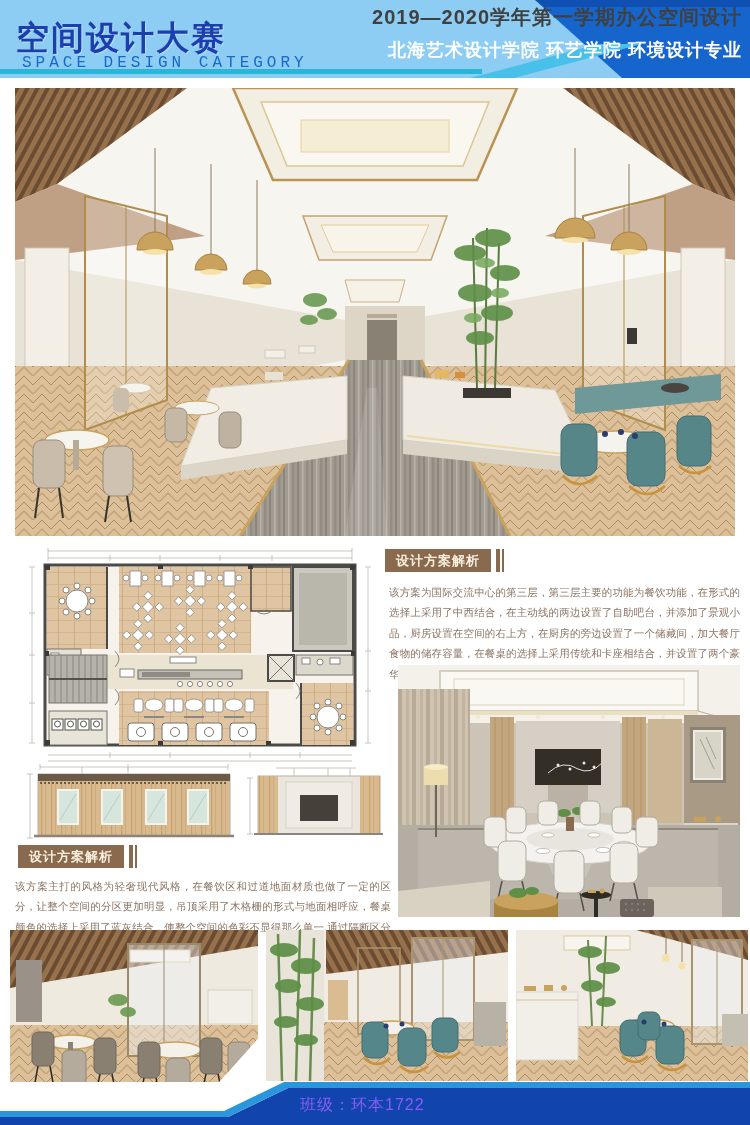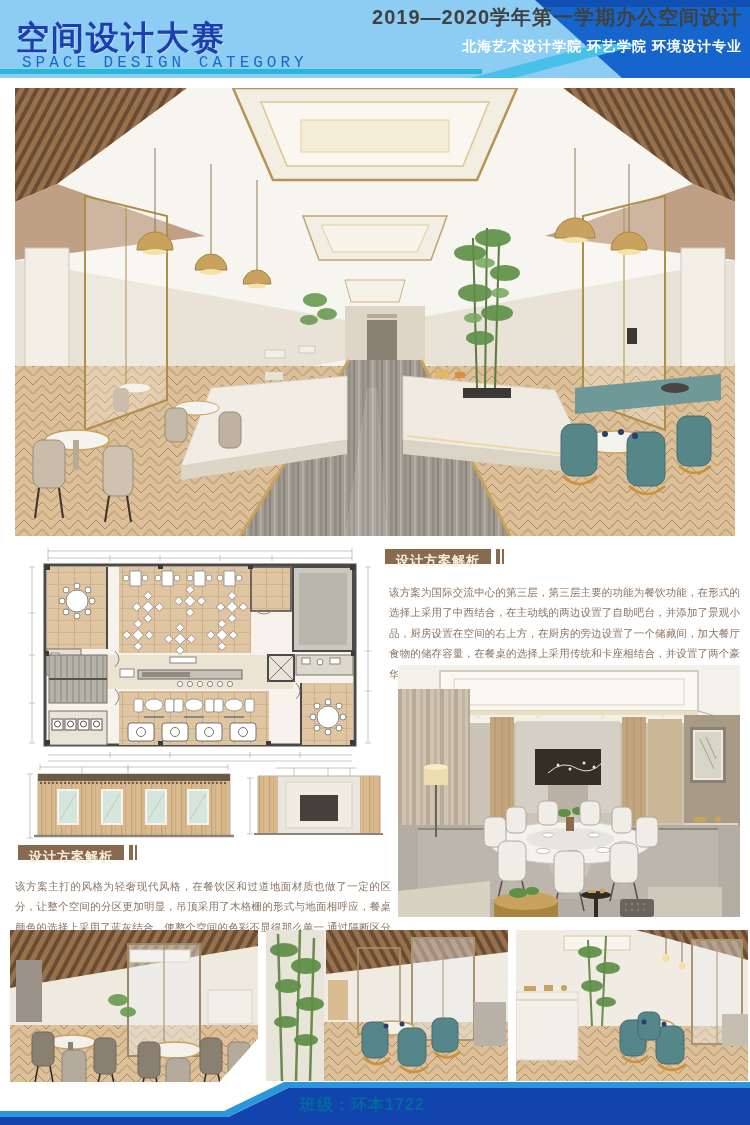--- a/index.html
+++ b/index.html
@@ -7,33 +7,33 @@
         font-family:"Liberation Sans","DejaVu Sans",sans-serif;margin:0 auto;}
   .abs{position:absolute;}
   svg{display:block;}
 
   
   .hdr-title{left:16px;top:16px;font-size:33px;font-weight:bold;color:var(--title_blue);
              letter-spacing:2px;text-shadow:1px 1px 0 rgba(255,255,255,.35);}
   .hdr-sub{left:22px;top:54px;font-size:16px;color:var(--subtitle_blue);letter-spacing:4px;
            font-family:Liberation Mono, monospace;}
   .hdr-term{right:8px;top:4px;font-size:20px;font-weight:bold;color:#404040;letter-spacing:1px;margin-left:28px;}
-  .hdr-school{right:8px;top:38px;font-size:14px;font-weight:bold;color:#ffffff;letter-spacing:1px;margin-left:34px;}
+  .hdr-school{right:8px;top:38px;font-size:18px;font-weight:bold;color:#ffffff;letter-spacing:1px;margin-left:34px;}
 
   
-  .label-wrap{display:flex;align-items:stretch;height:15px;}
+  .label-wrap{display:flex;align-items:stretch;height:23px;}
   .label-box{background:var(--label_brown);color:var(--label_text);font-size:13px;font-weight:bold;
              padding:3px 11px 0 11px;letter-spacing:1px;}
   .label-bar1{width:4px;background:var(--label_brown);margin-left:5px;}
   .label-bar2{width:2px;background:var(--label_brown);margin-left:2px;}
 
   .para{font-size:10.5px;line-height:1.95;color:var(--body_text);text-align:justify;}
 
   
-  .ft-class{left:300px;top:1095px;font-size:16px;font-weight:bold;color:#0369a1;letter-spacing:1px;}
+  .ft-class{left:300px;top:1095px;font-size:16px;font-weight:normal;color:#8b5cf6;letter-spacing:1px;}
   .ft-team{left:478px;top:1095px;font-size:16px;font-weight:bold;color:#ffffff;letter-spacing:1px;}
 
   .photo1{clip-path:polygon(0 0,100% 0,100% 62%,76% 100%,0 100%);}
 </style>
 </head>
 <body>
 
 <div class="page">
 
   <svg width="0" height="0" style="position:absolute">

